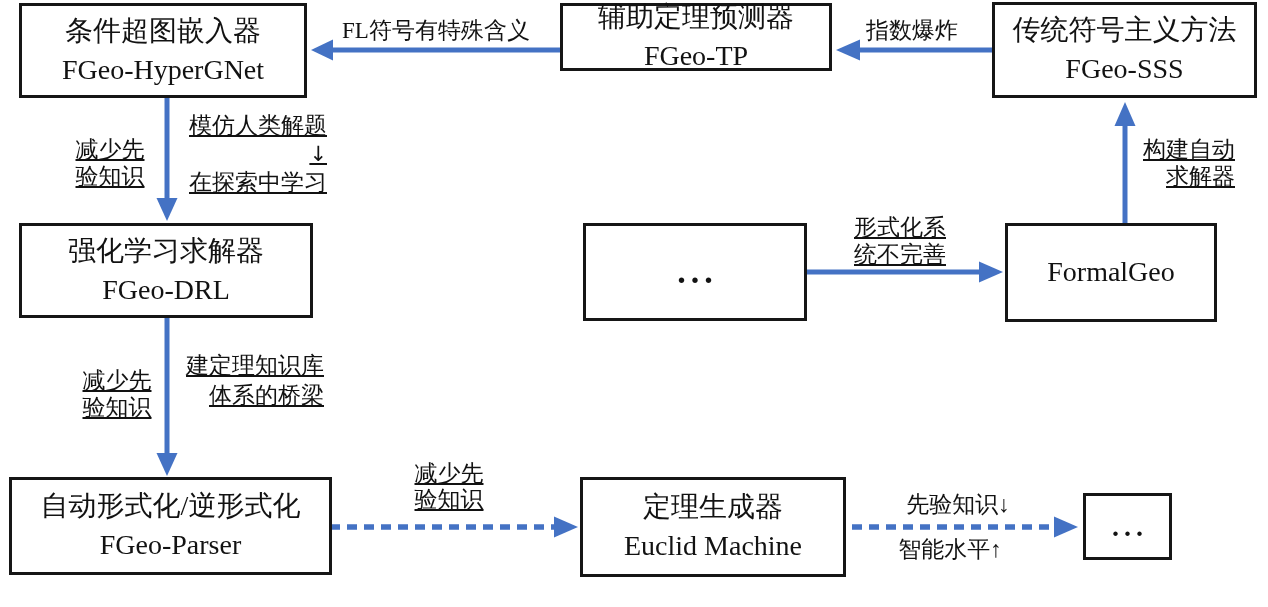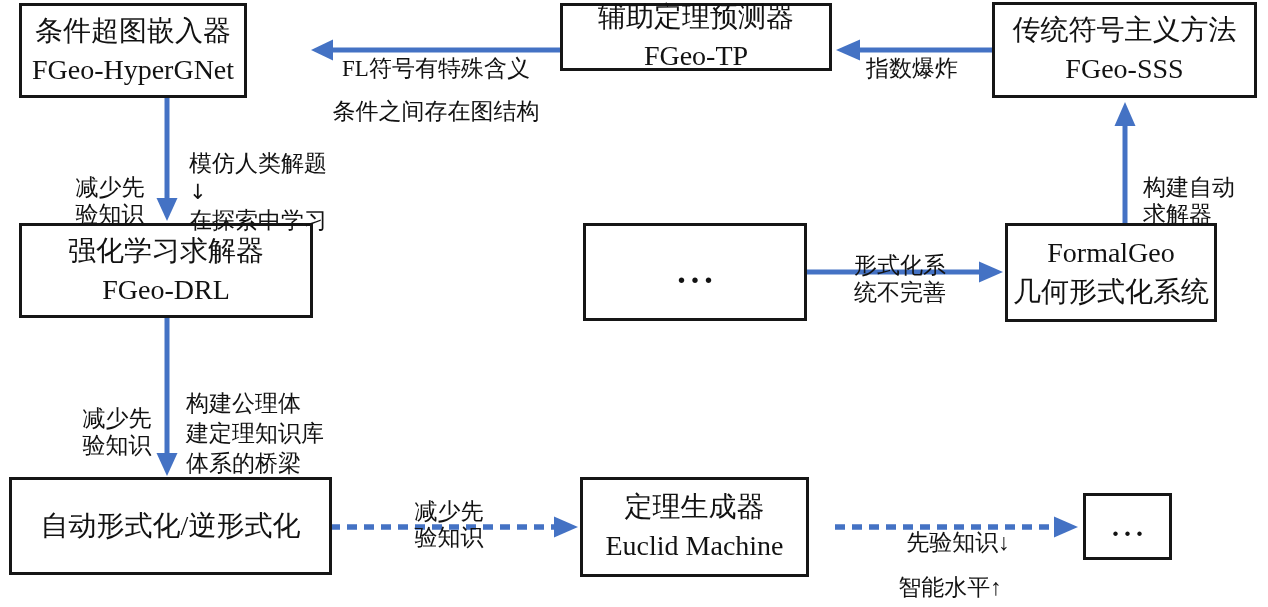--- a/index.html
+++ b/index.html
@@ -21,27 +21,26 @@
     text-align:center;
     font-size:28px;line-height:1.38;
     box-sizing:border-box;
     z-index:2;
   }
   .box span{display:block;white-space:nowrap;}
   .ellipsis{font-size:34px;font-weight:700;letter-spacing:5px;line-height:1;text-indent:5px;}
   .lbl{
     position:absolute;
     transform:translateX(-50%);
-    text-align:left;
+    text-align:right;
     font-size:23px;line-height:27px;
     white-space:nowrap;
     z-index:3;
-    margin-top:38px;
   }
-  .lbl span{display:block;}
+  .lbl span{display:block;text-decoration:underline;}
   .lbl .tight{line-height:26px;}
   .lbl .wide{line-height:30px;}
   .small-arrow{font-size:21px;line-height:30px;font-family:"DejaVu Sans",sans-serif;}
 </style>
 </head>
 <body>
 
 <div id="canvas">
 
   <svg id="arrow-layer" viewBox="0 0 1268 607" xmlns="http://www.w3.org/2000/svg">
@@ -64,21 +63,21 @@
     <line x1="167" y1="318" x2="167" y2="455" stroke-width="5" stroke="#4472C4"></line>
     <polygon points="167,476 156.5,453 177.5,453" fill="#4472C4"></polygon>
 
     <line x1="330" y1="527" x2="556" y2="527" stroke-width="5.5" stroke-dasharray="10 7" stroke="#4472C4"></line>
     <polygon points="578,527 554,516.5 554,537.5" fill="#4472C4"></polygon>
 
     <line x1="835" y1="527" x2="1056" y2="527" stroke-width="5.5" stroke-dasharray="10 7" stroke="#4472C4"></line>
     <polygon points="1078,527 1054,516.5 1054,537.5" fill="#4472C4"></polygon>
   </svg>
 
-  <div class="box" style="left:19px;top:3px;width:228px;height:95px;">
+  <div class="box" style="left:19px;top:3px;width:288px;height:95px;">
     <span>条件超图嵌入器</span>
     <span>FGeo-HyperGNet</span>
   </div>
 
   <div class="box" style="left:560px;top:3px;width:272px;height:68px;">
     <span>辅助定理预测器</span>
     <span>FGeo-TP</span>
   </div>
 
   <div class="box" style="left:992px;top:2px;width:265px;height:96px;">
@@ -90,39 +89,38 @@
     <span>强化学习求解器</span>
     <span>FGeo-DRL</span>
   </div>
 
   <div class="box" style="left:583px;top:223px;width:224px;height:98px;">
     <span class="ellipsis">...</span>
   </div>
 
   <div class="box" style="left:1005px;top:223px;width:212px;height:99px;">
     <span>FormalGeo</span>
-    <span>几何形式化系统</span>
   </div>
 
   <div class="box" style="left:9px;top:477px;width:323px;height:98px;">
     <span>自动形式化/逆形式化</span>
+    <span>FGeo-Parser</span>
   </div>
 
-  <div class="box" style="left:580px;top:477px;width:229px;height:100px;">
+  <div class="box" style="left:580px;top:477px;width:266px;height:100px;">
     <span>定理生成器</span>
     <span>Euclid Machine</span>
   </div>
 
   <div class="box" style="left:1083px;top:493px;width:89px;height:67px;">
     <span class="ellipsis" style="font-size:28px;">...</span>
   </div>
 
   <div class="lbl" style="left:436px;top:17px;">FL符号有特殊含义</div>
 
-  <div class="lbl" style="left:436px;top:60px;">条件之间存在图结构</div>
 
   <div class="lbl" style="left:912px;top:17px;">指数爆炸</div>
 
   <div class="lbl" style="left:110px;top:136px;">
     <span>减少先</span>
     <span>验知识</span>
   </div>
 
   <div class="lbl" style="left:258px;top:112px;">
     <span>模仿人类解题</span>
@@ -139,21 +137,20 @@
     <span>形式化系</span>
     <span>统不完善</span>
   </div>
 
   <div class="lbl" style="left:117px;top:367px;">
     <span>减少先</span>
     <span>验知识</span>
   </div>
 
   <div class="lbl" style="left:255px;top:351px;">
-    <span class="wide">构建公理体</span>
     <span class="wide">建定理知识库</span>
     <span class="wide">体系的桥梁</span>
   </div>
 
   <div class="lbl" style="left:449px;top:461px;">
     <span class="tight">减少先</span>
     <span class="tight">验知识</span>
   </div>
 
 

